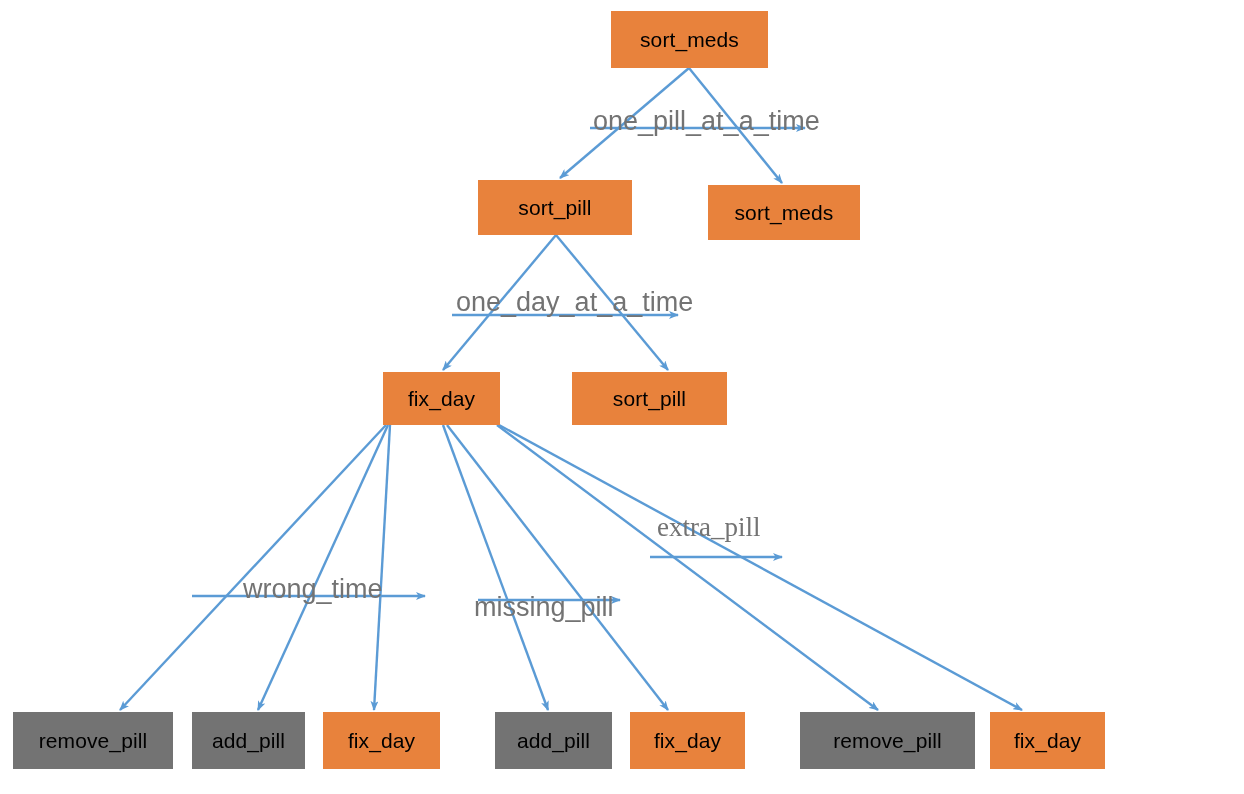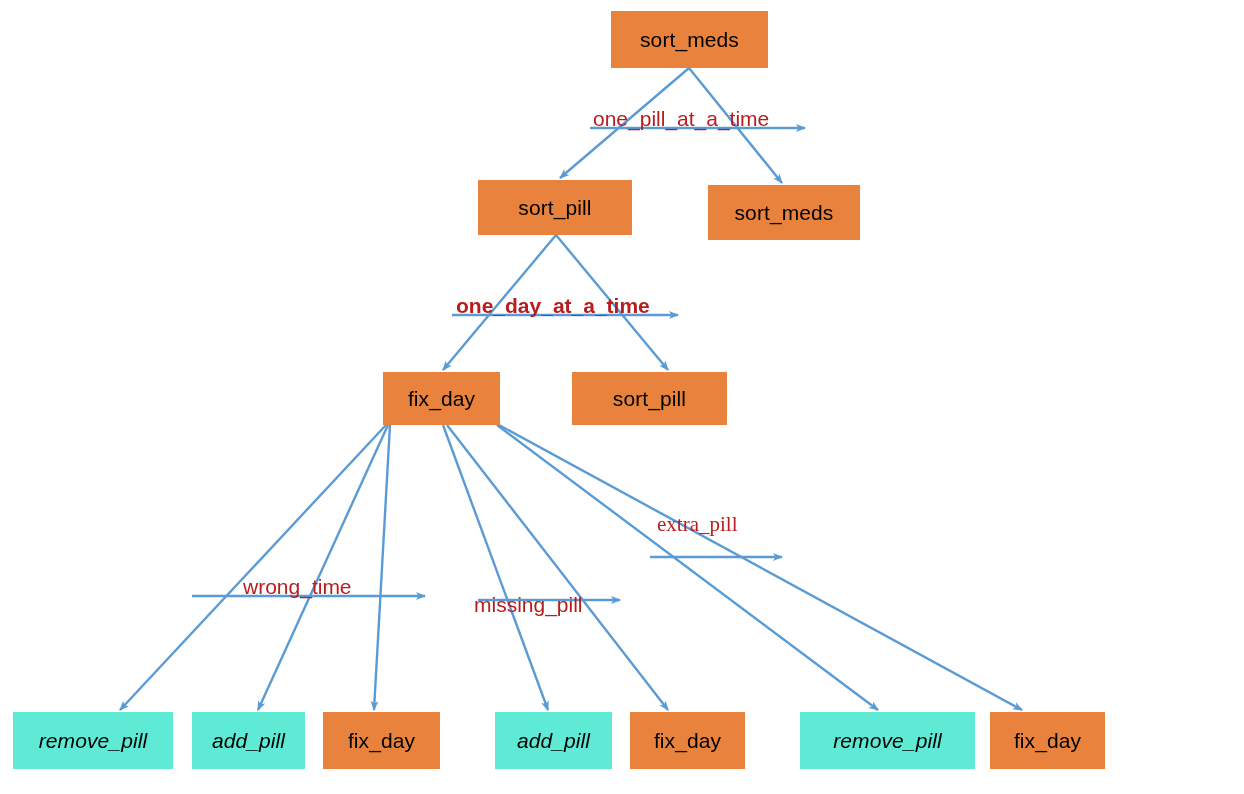--- a/index.html
+++ b/index.html
@@ -33,25 +33,25 @@
     justify-content: center;
     box-sizing: border-box;
     color: #000000;
     font-size: 21px;
     font-family: "Liberation Sans", sans-serif;
     line-height: 1;
     white-space: nowrap;
     letter-spacing: 0.1px;
   }
   .node.orange { background: #E8823C; }
-  .node.green  { background: #5eead4; font-style: italic; }
+  .node.green  { background: #737373; }
   .edge-label {
     position: absolute;
-    color: #b91c1c;
-    font-size: 21px;
+    color: #737373;
+    font-size: 27px;
     font-family: "Liberation Sans", sans-serif;
     white-space: nowrap;
     line-height: 1;
   }
 </style>
 </head>
 <body>
 
 <div id="canvas">
 
@@ -92,19 +92,19 @@
       <div class="node green" style="left: 13px; top: 712px; width: 160px; height: 57px;">remove_pill</div>
       <div class="node green" style="left: 192px; top: 712px; width: 113px; height: 57px;">add_pill</div>
       <div class="node orange" style="left: 323px; top: 712px; width: 117px; height: 57px;">fix_day</div>
       <div class="node green" style="left: 495px; top: 712px; width: 117px; height: 57px;">add_pill</div>
       <div class="node orange" style="left: 630px; top: 712px; width: 115px; height: 57px;">fix_day</div>
       <div class="node green" style="left: 800px; top: 712px; width: 175px; height: 57px;">remove_pill</div>
       <div class="node orange" style="left: 990px; top: 712px; width: 115px; height: 57px;">fix_day</div>
     </div>
   <div id="label-layer">
       <div class="edge-label" style="left: 593px; top: 108px;">one_pill_at_a_time</div>
-      <div class="edge-label" style="left: 456px; top: 295px; font-weight: bold;">one_day_at_a_time</div>
+      <div class="edge-label" style="left: 456px; top: 289px;">one_day_at_a_time</div>
       <div class="edge-label" style="left: 243px; top: 559px; margin-top: 17px;">wrong_time</div>
       <div class="edge-label" style="left: 474px; top: 574px; margin-top: 20px;">missing_pill</div>
       <div class="edge-label" style="left: 657px; top: 514px; font-family: Liberation Serif, serif;">extra_pill</div>
     </div>
 
 </div>
 
 </body></html>

